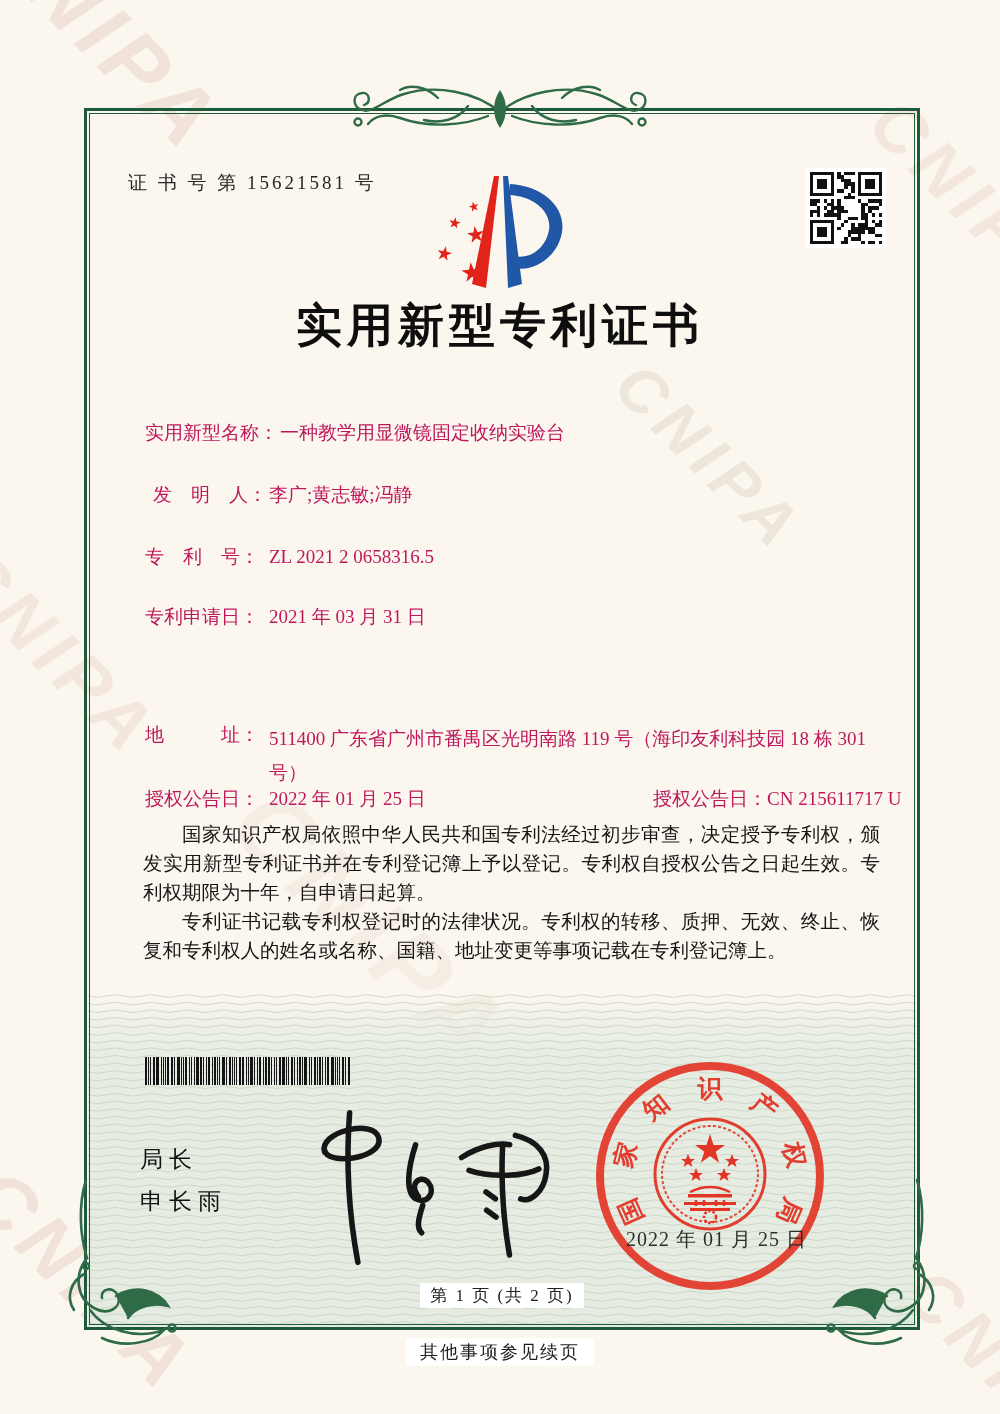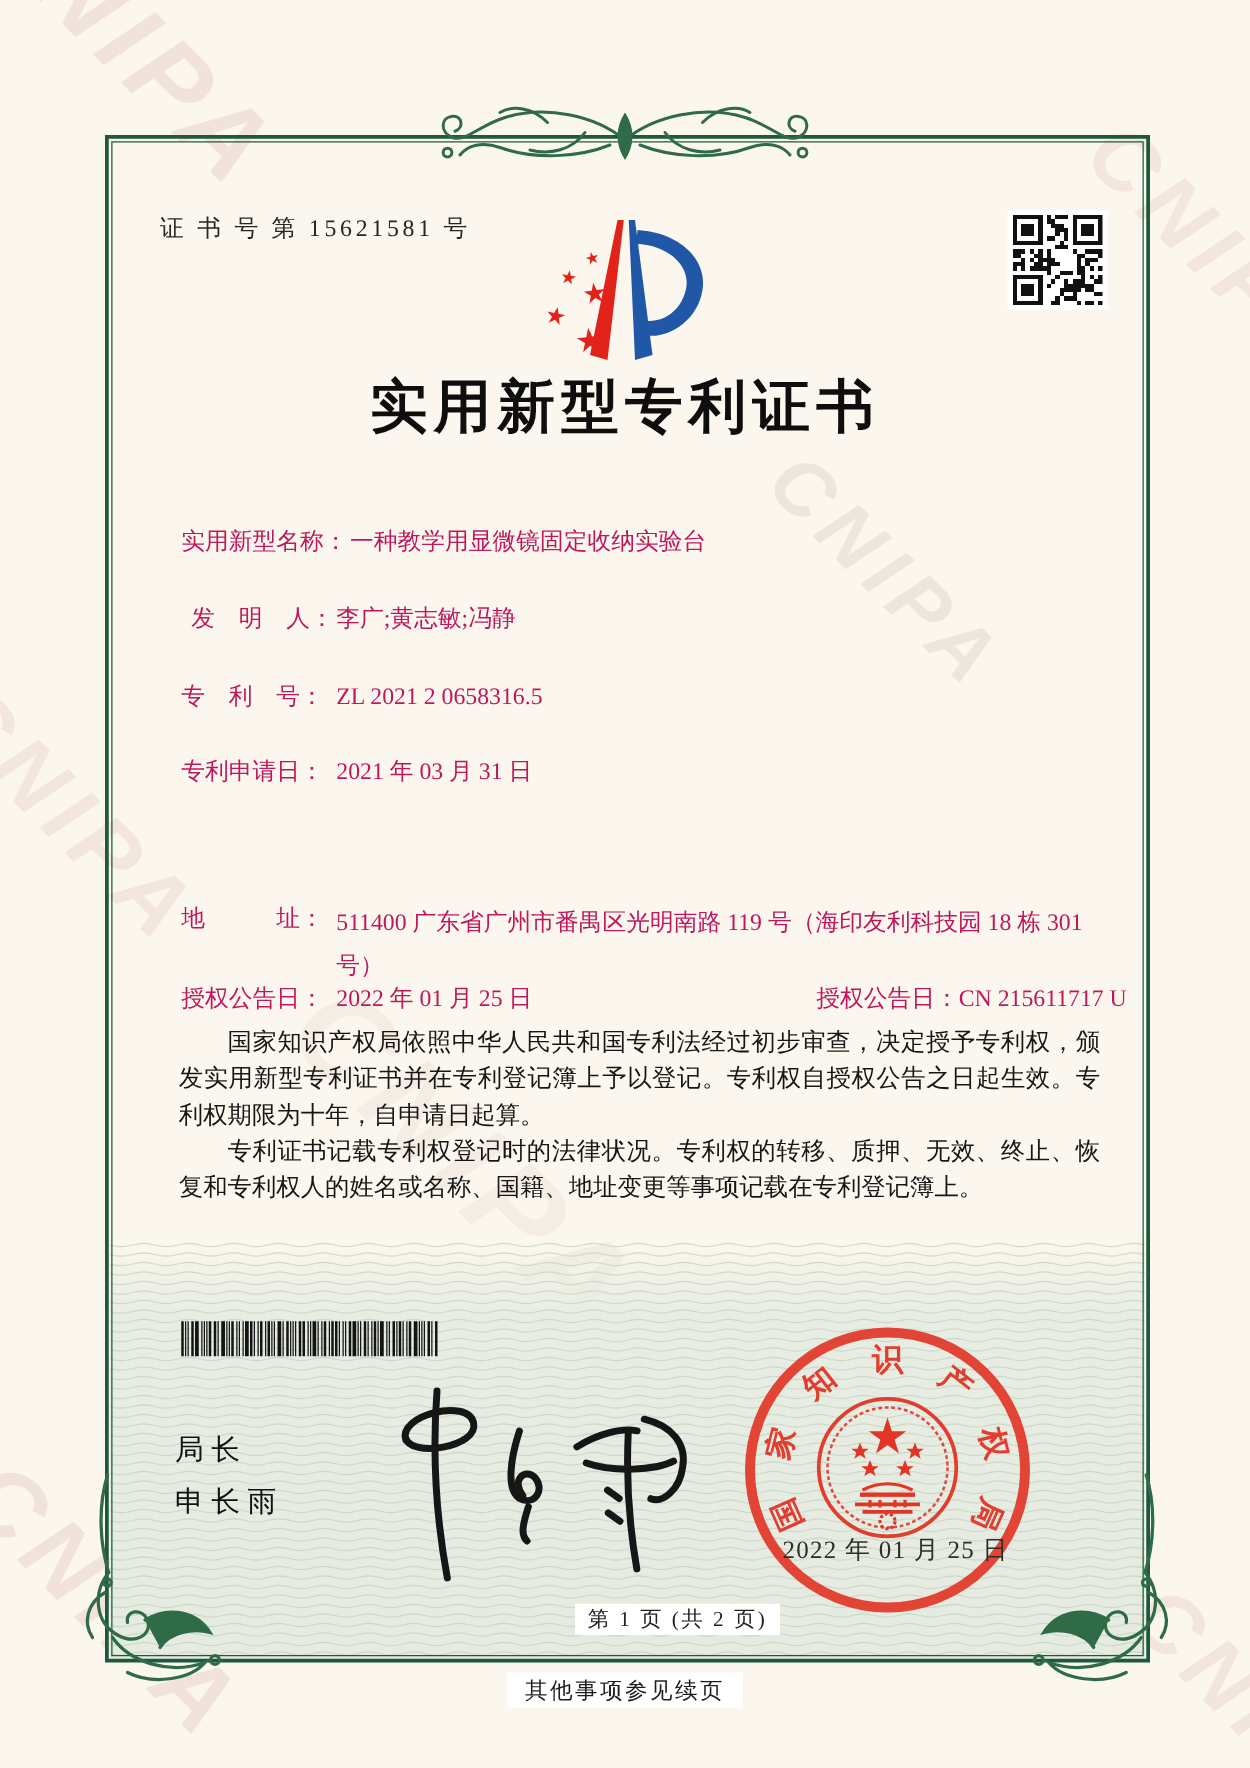--- a/index.html
+++ b/index.html
@@ -33,21 +33,21 @@
   .barcode{position:absolute;left:145px;top:1057px;height:28px;font-size:0;}
   .barcode i{display:inline-block;height:28px;background:#141414;}
   .officer{position:absolute;left:140px;top:1138px;font-family:"Liberation Sans","DejaVu Sans",sans-serif;
            font-size:23px;color:#111;letter-spacing:6px;line-height:42px;}
   .sig{position:absolute;left:292px;top:1098px;width:270px;height:172px;transform:rotate(-2deg);}
   .seal{position:absolute;left:596px;top:1062px;width:228px;height:228px;}
   .seal-ring{position:absolute;inset:0;border:8px solid rgba(226,53,38,.92);border-radius:50%;box-sizing:border-box;}
   .seal-char{position:absolute;width:26px;height:26px;font-size:25px;font-weight:bold;color:rgba(226,53,38,.95);
              text-align:center;line-height:26px;}
   .seal-date{position:absolute;left:626px;top:1226px;font-size:20px;letter-spacing:1px;color:#2e2d2b;z-index:5;}
-  .pageinfo{position:absolute;left:84px;top:1284px;width:916px;text-align:center;font-size:17px;color:#222;}
+  .pageinfo{position:absolute;left:84px;top:1284px;width:836px;text-align:center;font-size:17px;color:#222;}
   .pageinfo span{background:#fff;padding:3px 10px;letter-spacing:2px;}
   .cont{position:absolute;left:0;top:1340px;width:1000px;text-align:center;font-size:18px;color:#1d1d1d;}
   .cont span{background:#fff;padding:4px 14px;letter-spacing:2px;}
   .orn{position:absolute;pointer-events:none;}
 </style>
 </head>
 <body>
 
 <div class="page">
 

